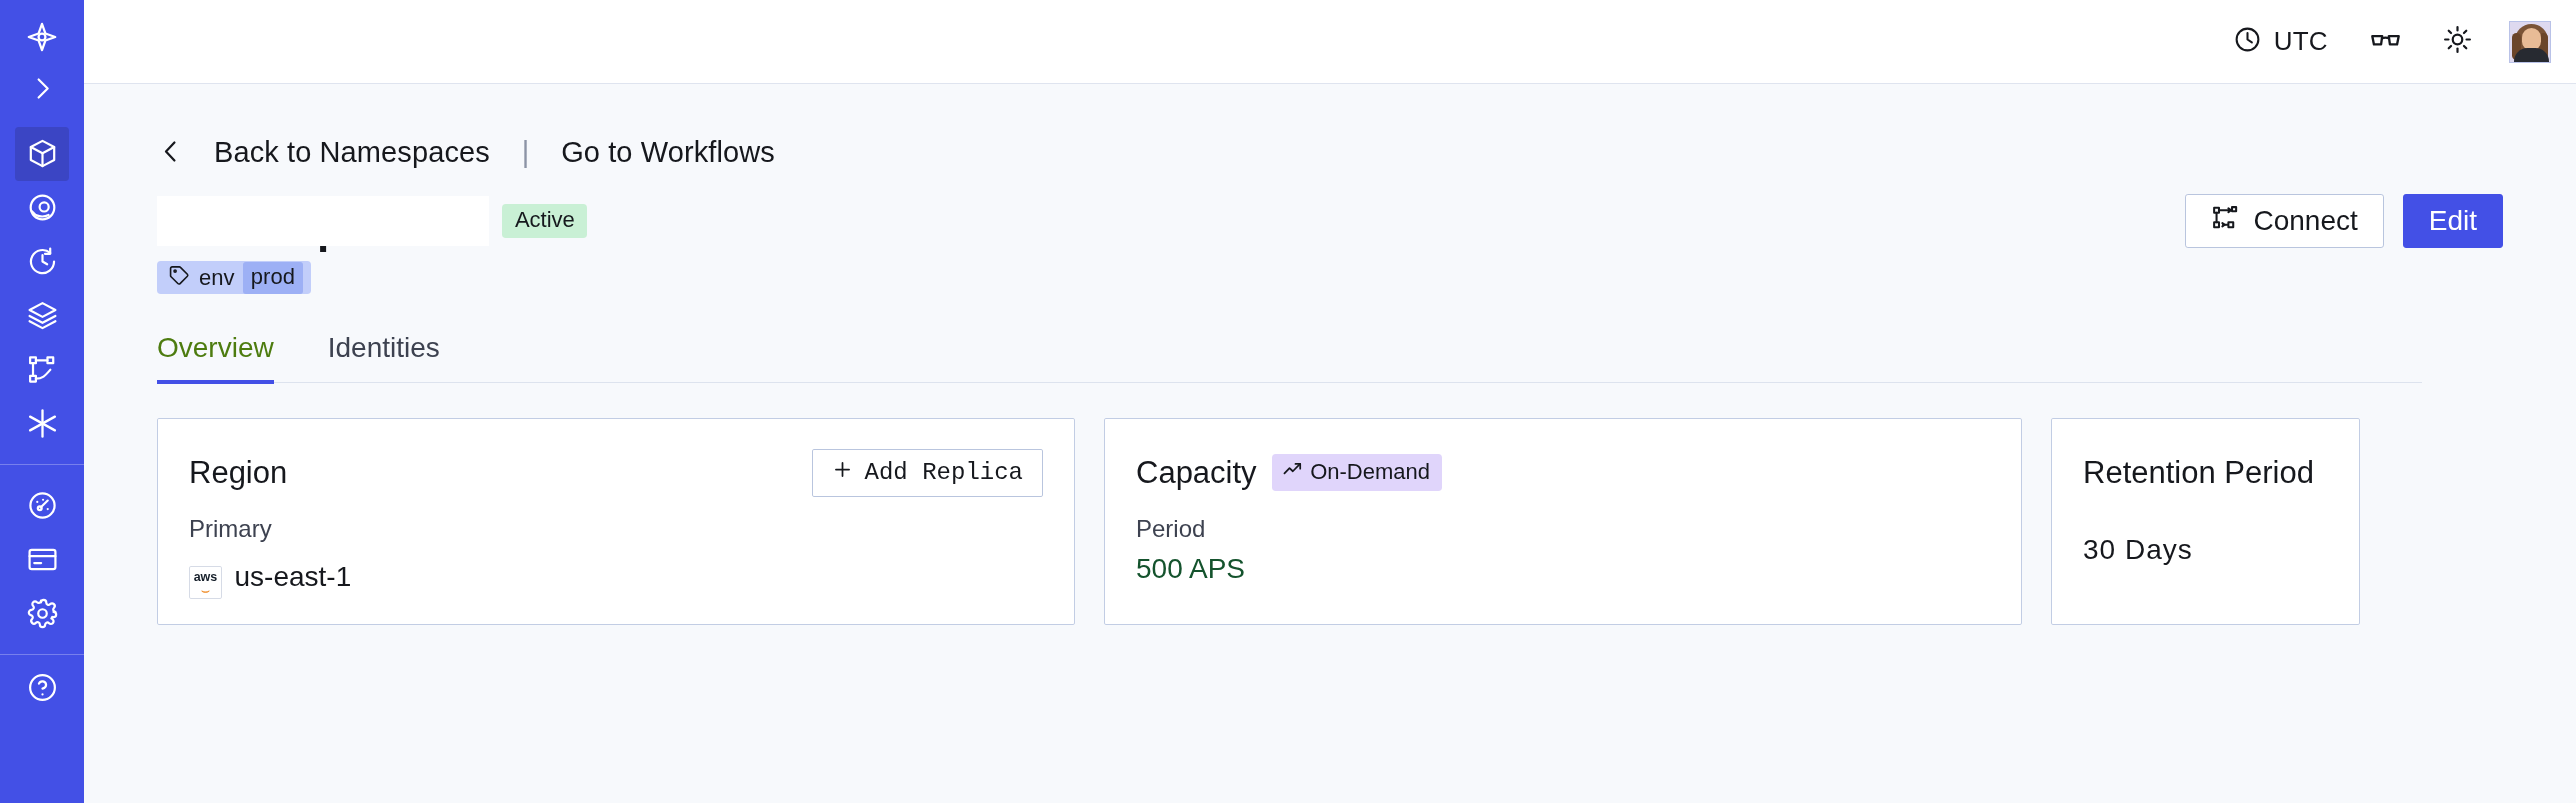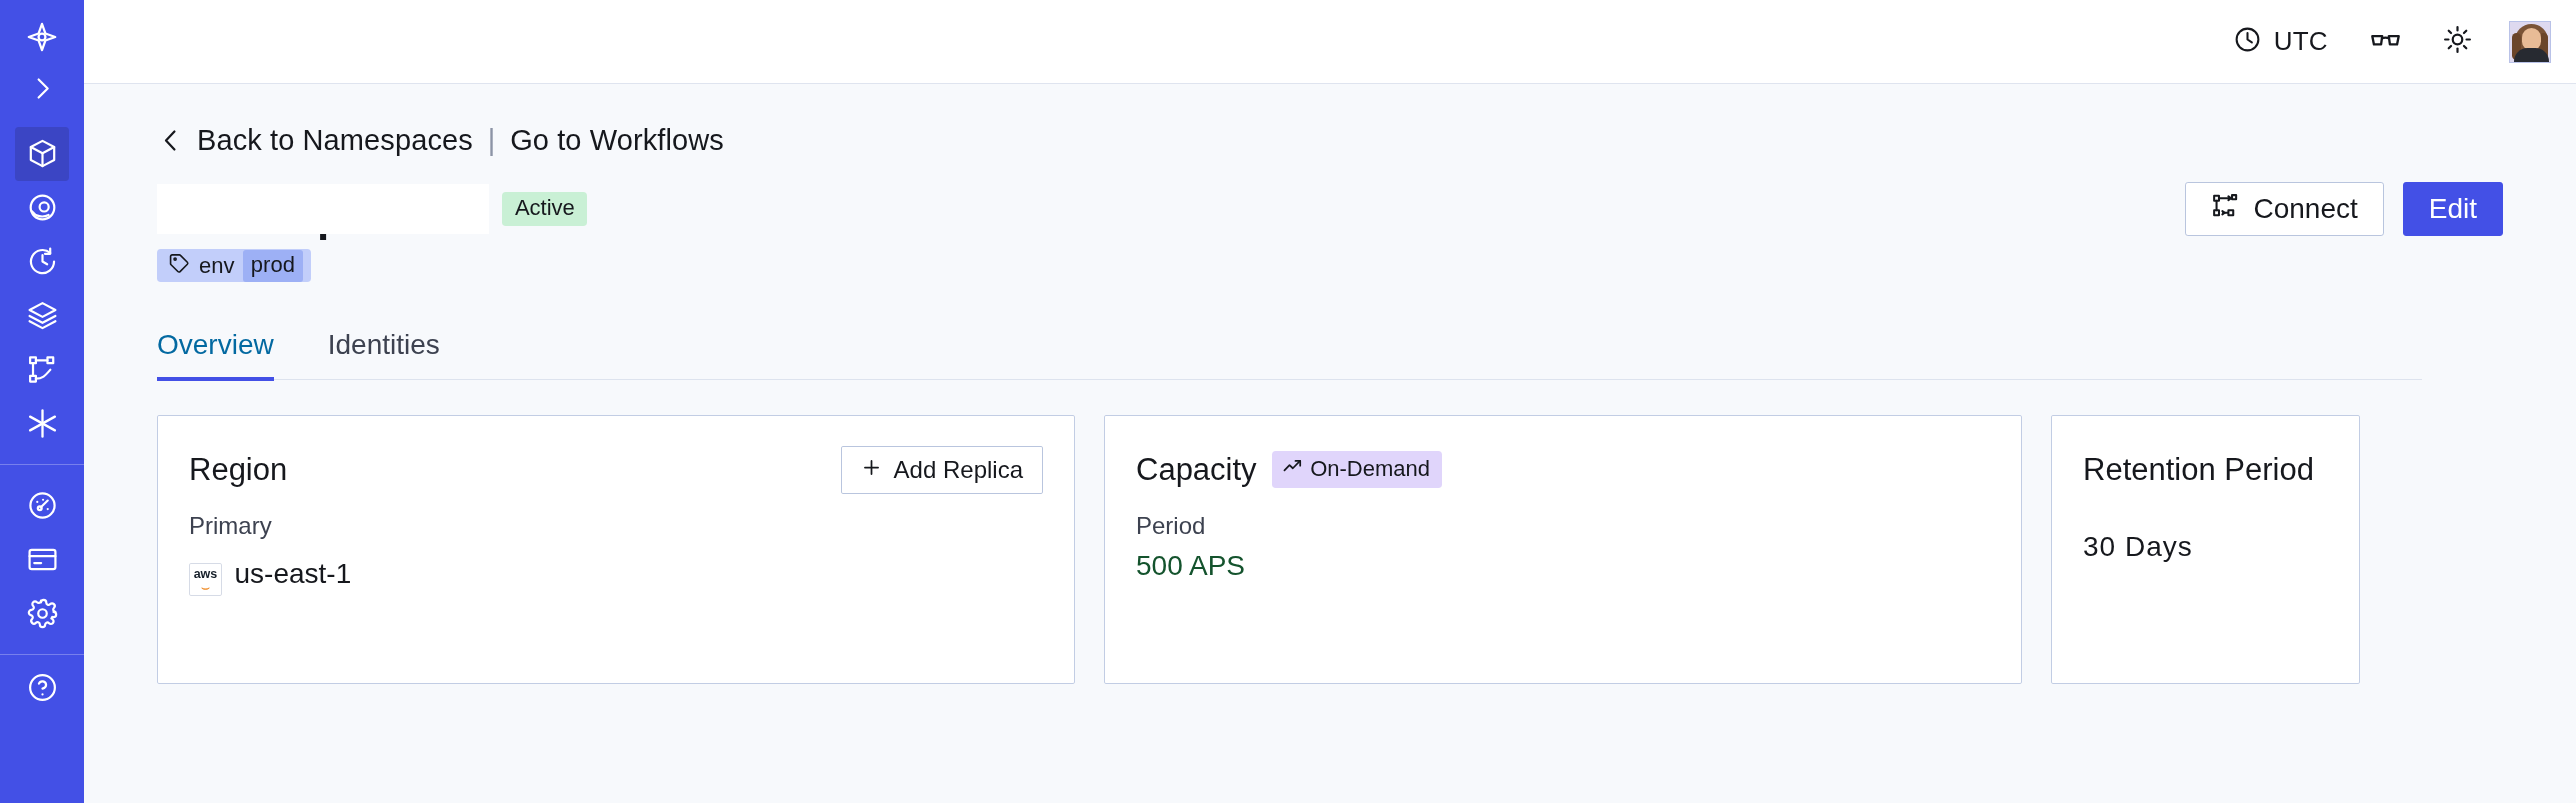--- a/index.html
+++ b/index.html
@@ -87,22 +87,22 @@
   }
   .avatar .body {
     position: absolute; left: 3.8px; bottom: 0; width: 35px; height: 13.4px;
     background: #272a31; border-radius: 13.4px 13.4px 0 0;
   }
 
   
   .content { flex: 1; padding: 0 73px; overflow: hidden; }
 
   .breadcrumb {
-    display: flex; align-items: center; gap: 13px;
-    margin-top: 40px;
+    display: flex; align-items: flex-start; gap: 30px;
+    margin-top: 52px;
   }
   .bc-chevron { display: flex; align-items: center; }
   .bc-text { font-size: 29px; color: #16181d; letter-spacing: 0.1px; }
   .bc-sep { font-size: 29px; color: #8c94a6; margin: 0 1.9px; font-weight: 300;}
 
   .title-row {
     display: flex; align-items: center;
     margin-top: 25px; height: 54px;
   }
   .title-redacted {
@@ -152,35 +152,35 @@
     display: flex; align-items: flex-end; gap: 0;
     margin-top: 38px;
     border-bottom: 1.9px solid #dde3ee;
     width: 2265px;
   }
   .tab {
     font-size: 28px; color: #3d4250;
     padding: 0 0 17.3px 0; margin-right: 54px;
     position: relative; cursor: pointer;
   }
-  .tab.active { color: #0369a1; margin-top: 9px; }
+  .tab.active { color: #4d7c0f; }
   .tab.active::after {
     content: ""; position: absolute; left: 0; right: 0; bottom: -1.9px;
     height: 3.8px; background: #4350e6;
   }
 
   
   .cards {
     display: flex; gap: 29px; margin-top: 35px;
     align-items: stretch;
   }
   .card {
     background: #ffffff; border: 1px solid #c2cde4;
     border-radius: 1.9px;
-    height: 269px; padding: 29px 31px;
+    height: 207px; padding: 29px 31px;
     position: relative;
   }
   .card-region   { width: 918px; }
   .card-capacity { width: 918px; }
   .card-retention{ width: 309px; }
   .card-head {
     display: flex; align-items: center; min-height: 50px;
   }
   .card-title { font-size: 31px; color: #16181d; font-weight: 500; }
   .badge-ondemand {
@@ -188,21 +188,21 @@
     background: #e0d5fb; color: #16181d;
     border-radius: 3.8px; padding: 4.8px 11.5px 6.7px 9.6px;
     font-size: 22px; display: inline-flex; align-items: center; gap: 7.7px;
     line-height: 1;
   }
   .card-head-spacer { flex: 1; }
   .btn-outline {
     background: #ffffff; border: 1px solid #b9c5de;
     height: 48px; padding: 0 19px; font-size: 24px; color: #16181d;
     display: inline-flex; align-items: center; gap: 11.5px;
-    border-radius: 1.9px; cursor: pointer; white-space: nowrap;
+    border-radius: 1.9px; cursor: pointer; white-space: nowrap; font-family: Liberation Mono, monospace;
   }
   .annot-red {
     border: 4.8px solid #e8391a; padding: 4.8px;
     display: inline-flex; border-radius: 1.9px;
   }
   .card-sub { font-size: 24px; color: #3d4250; margin-top: 17.3px; }
   .card-val {
     font-size: 28px; color: #16181d; margin-top: 11.5px;
     display: flex; align-items: center; gap: 12.5px;
   }

